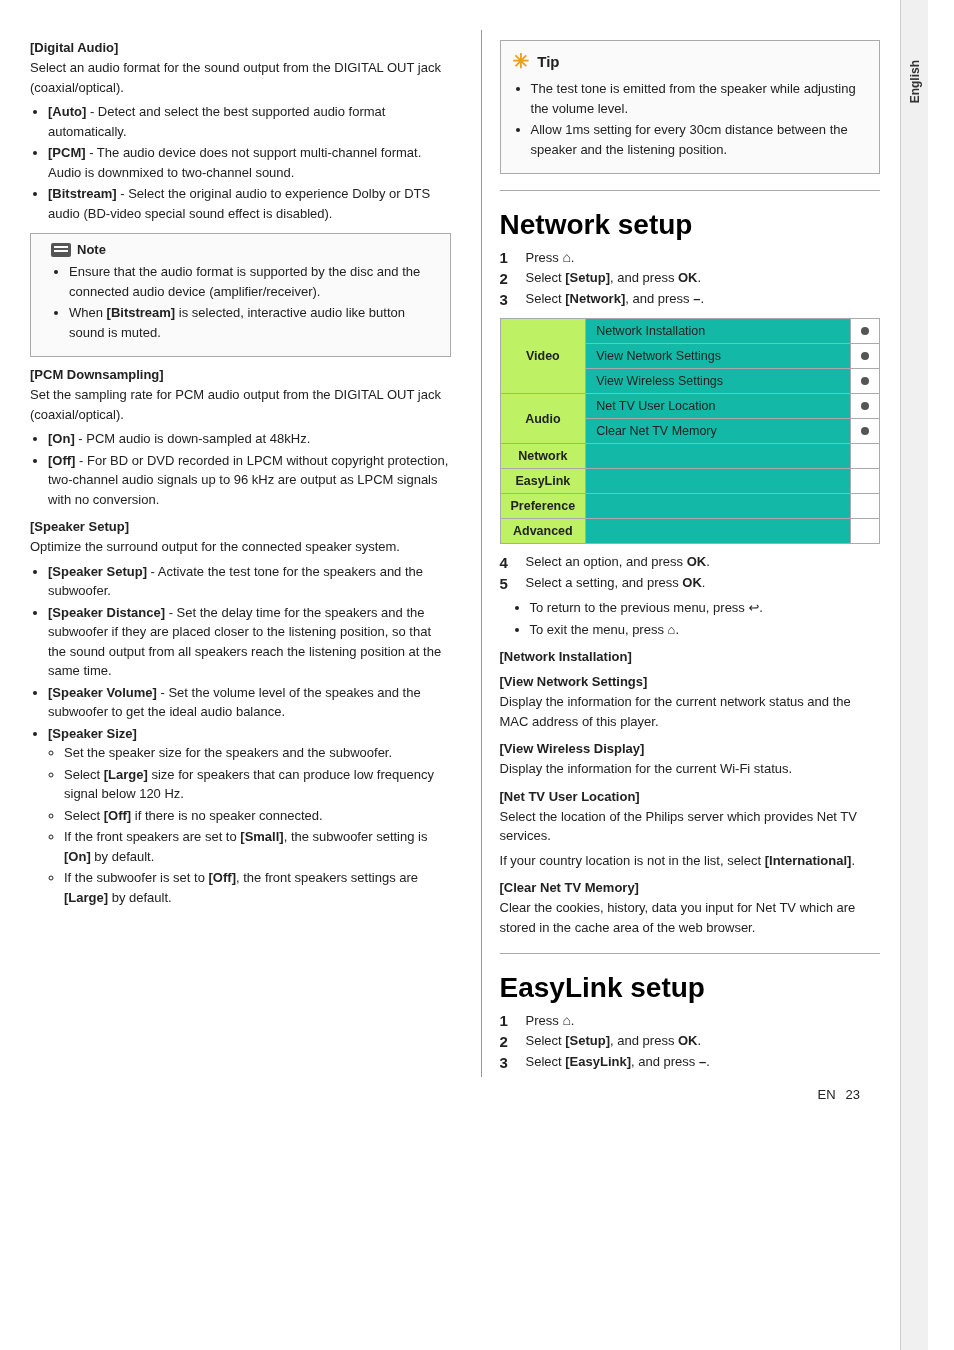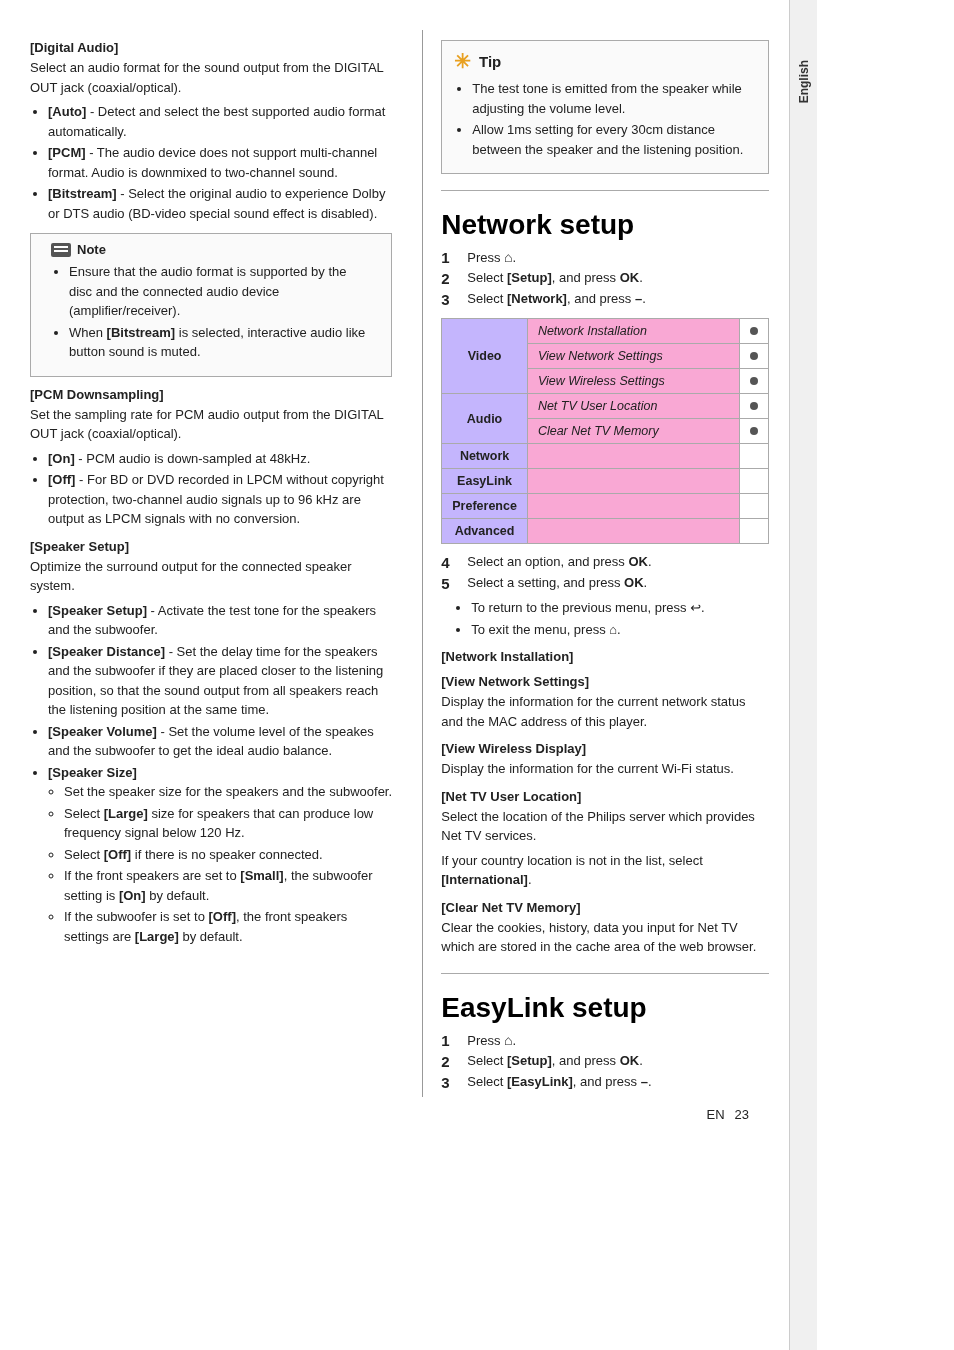--- a/index.html
+++ b/index.html
@@ -7,21 +7,21 @@
       font-family: Arial, Helvetica, sans-serif;
       font-size: 13px;
       background: #fff;
       color: #222;
       width: 954px;
       min-height: 1350px;
       position: relative;
     }
     .page-container {
       display: flex;
-      width: 817px;
+      width: 954px;
       min-height: 1350px;
       padding: 0;
     }
     .main-content {
       flex: 1;
       padding: 30px 20px 30px 30px;
       max-width: 900px;
     }
     .sidebar-lang {
       width: 28px;
@@ -150,25 +150,24 @@
     .network-table td {
       border: 1px solid #aaa;
       padding: 5px 10px;
       font-size: 12.5px;
       vertical-align: middle;
     }
     .network-table .menu-col {
       width: 85px;
       text-align: center;
       font-weight: bold;
-      background: #c4b5fd;
+      background: #bef264;
     }
     .network-table .option-col {
-      background: #f9a8d4;
-      font-style: italic;
+      background: #14b8a6;
     }
     .network-table .dot-col {
       width: 20px;
       text-align: center;
     }
     .dot {
       display: inline-block;
       width: 8px;
       height: 8px;
       background: #555;

